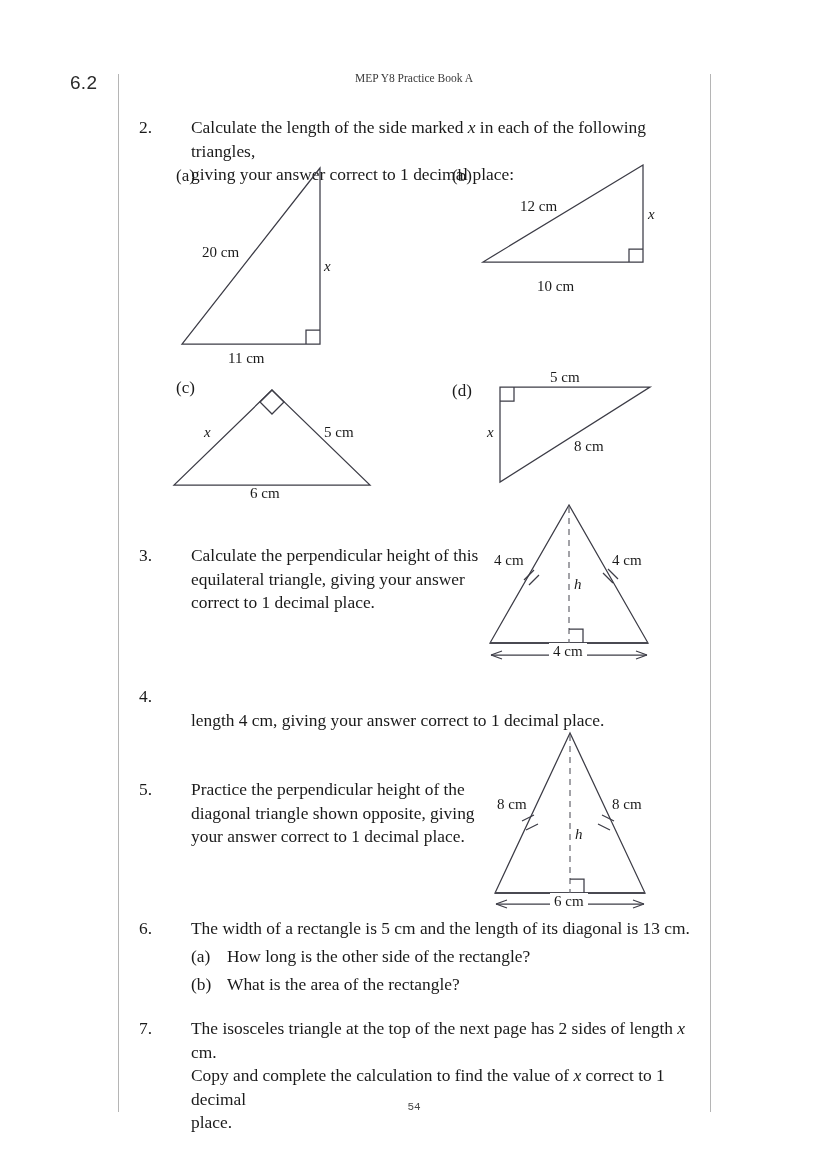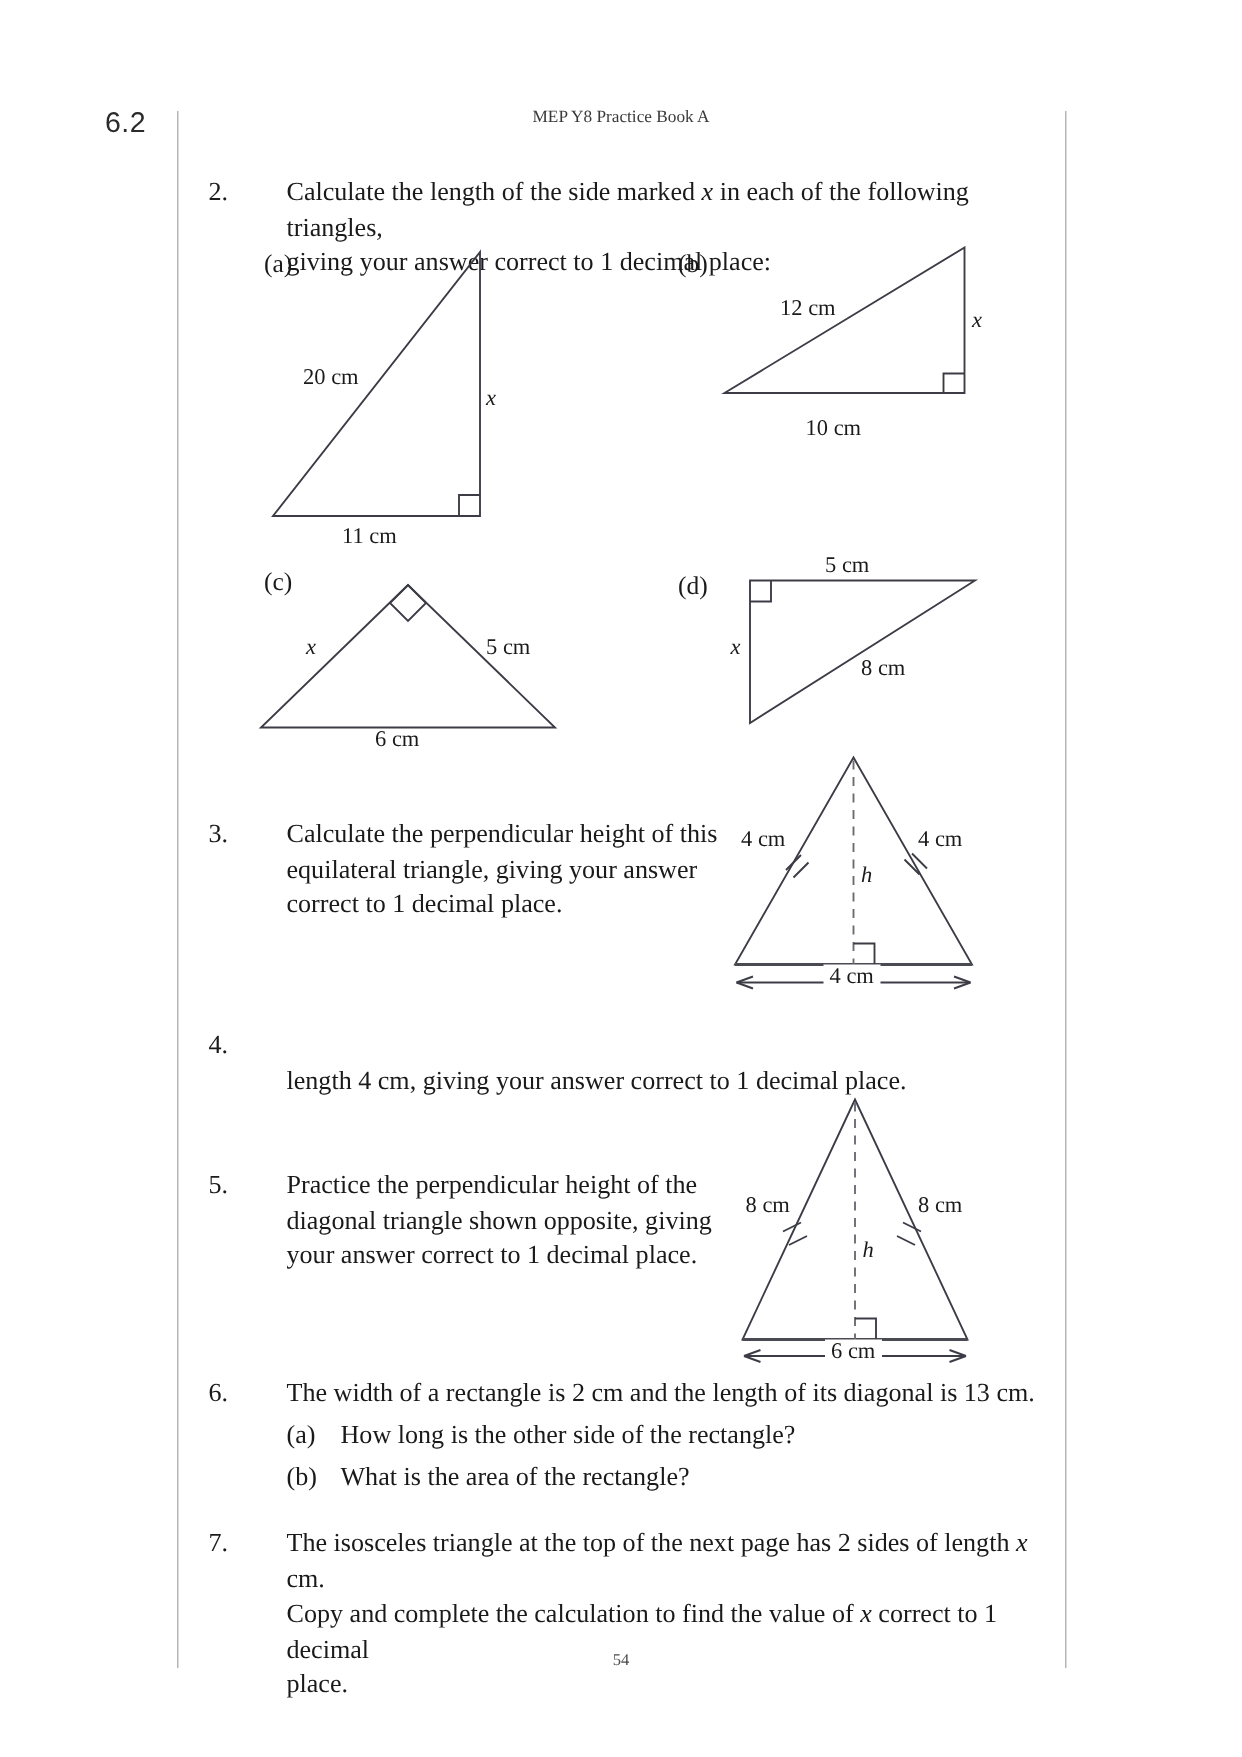--- a/index.html
+++ b/index.html
@@ -38,21 +38,21 @@
     font-family: Liberation Serif, serif;
     font-size: 11.5px;
     color: #3a3a3a;
   }
   #page-number {
     position: absolute;
     left: 0;
     top: 1101px;
     width: 828px;
     text-align: center;
-    font-family: Liberation Serif, serif;
+    font-family: Liberation Mono, monospace;
     font-size: 11px;
     color: #4a4a4a;
   }
   .rule {
     position: absolute;
     top: 74px;
     width: 1px;
     height: 1038px;
     background: #b5b5b5;
   }
@@ -217,21 +217,21 @@
     <path class="stroke" d="M 26 179 L 37 175 M 26 179 L 37 183"></path>
     <path class="stroke" d="M 174 179 L 163 175 M 174 179 L 163 183"></path>
   </svg>
   <div class="fig-label" style="left:497px; top:796px;">8 cm</div>
   <div class="fig-label" style="left:612px; top:796px;">8 cm</div>
   <div class="fig-label ital" style="left:575px; top:826px;">h</div>
   <div class="fig-label" style="left:550px; top:893px; background:#fff; padding:0 4px;">6 cm</div>
 
   <div class="q" style="left:139px; top:917px; width:560px;">
     <span class="num">6.</span>
-    <span class="body">The width of a rectangle is 2 cm and the length of its diagonal is 13 cm.</span>
+    <span class="body">The width of a rectangle is 5 cm and the length of its diagonal is 13 cm.</span>
   </div>
   <div class="sub" style="left:191px; top:945px; width:500px;">
     <span class="lbl">(a)</span>
     <span class="txt">How long is the other side of the rectangle?</span>
   </div>
   <div class="sub" style="left:191px; top:973px; width:500px;">
     <span class="lbl">(b)</span>
     <span class="txt">What is the area of the rectangle?</span>
   </div>
 

